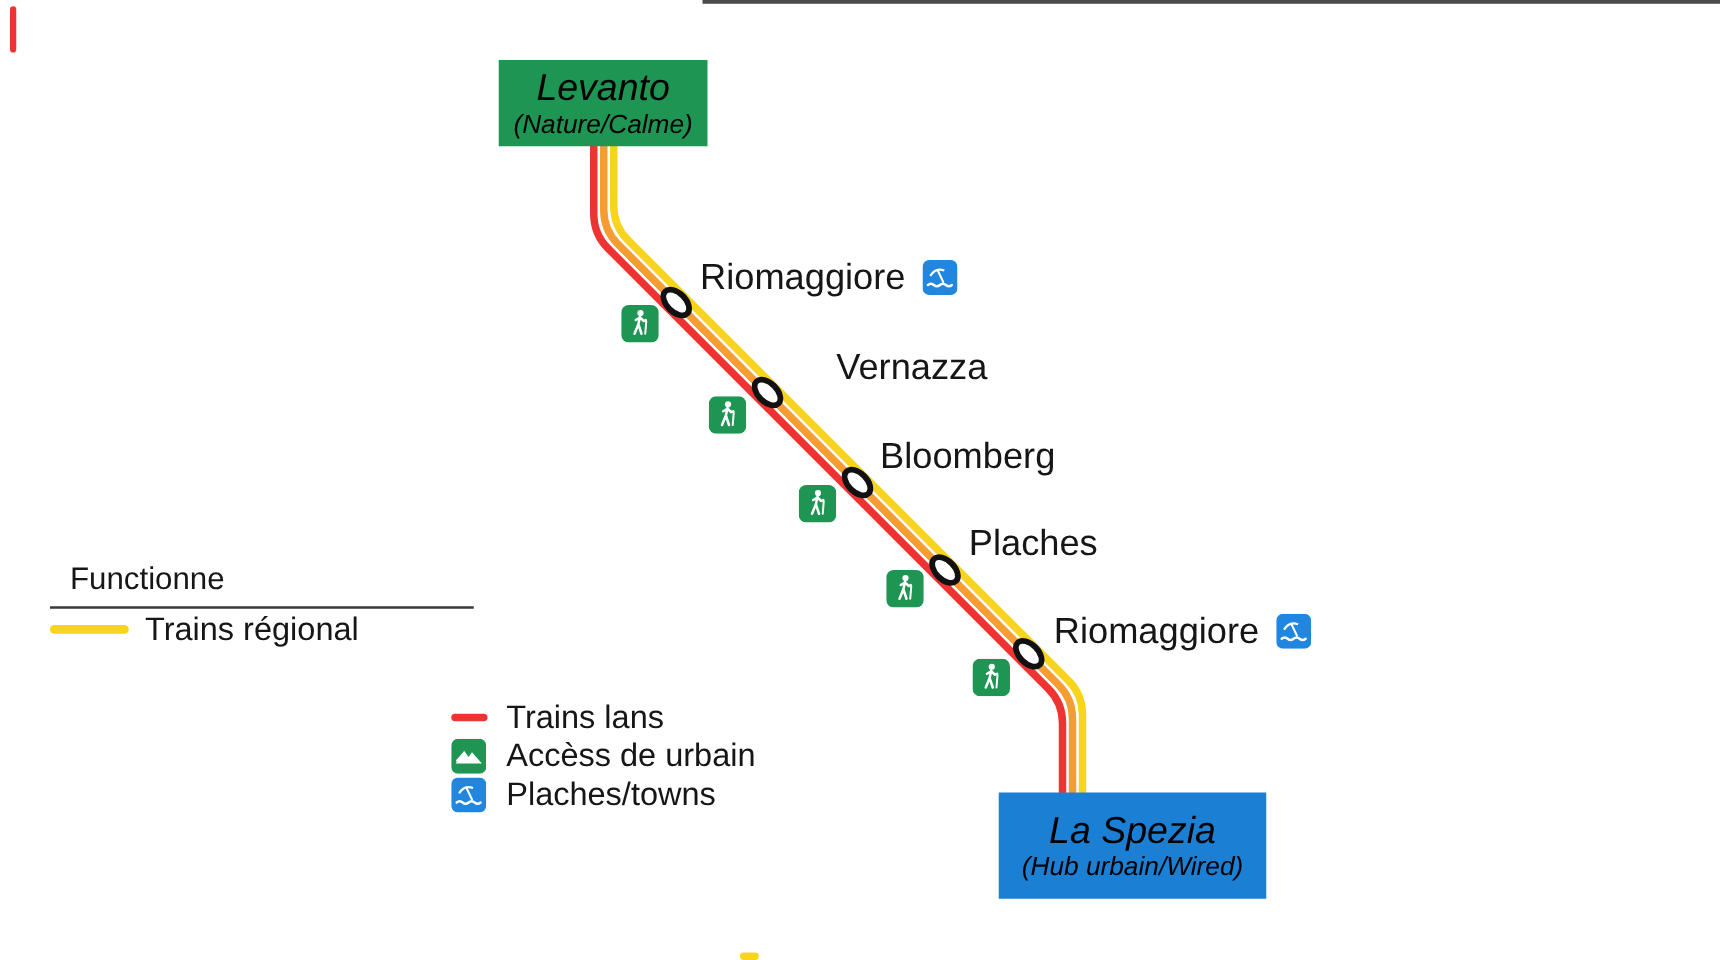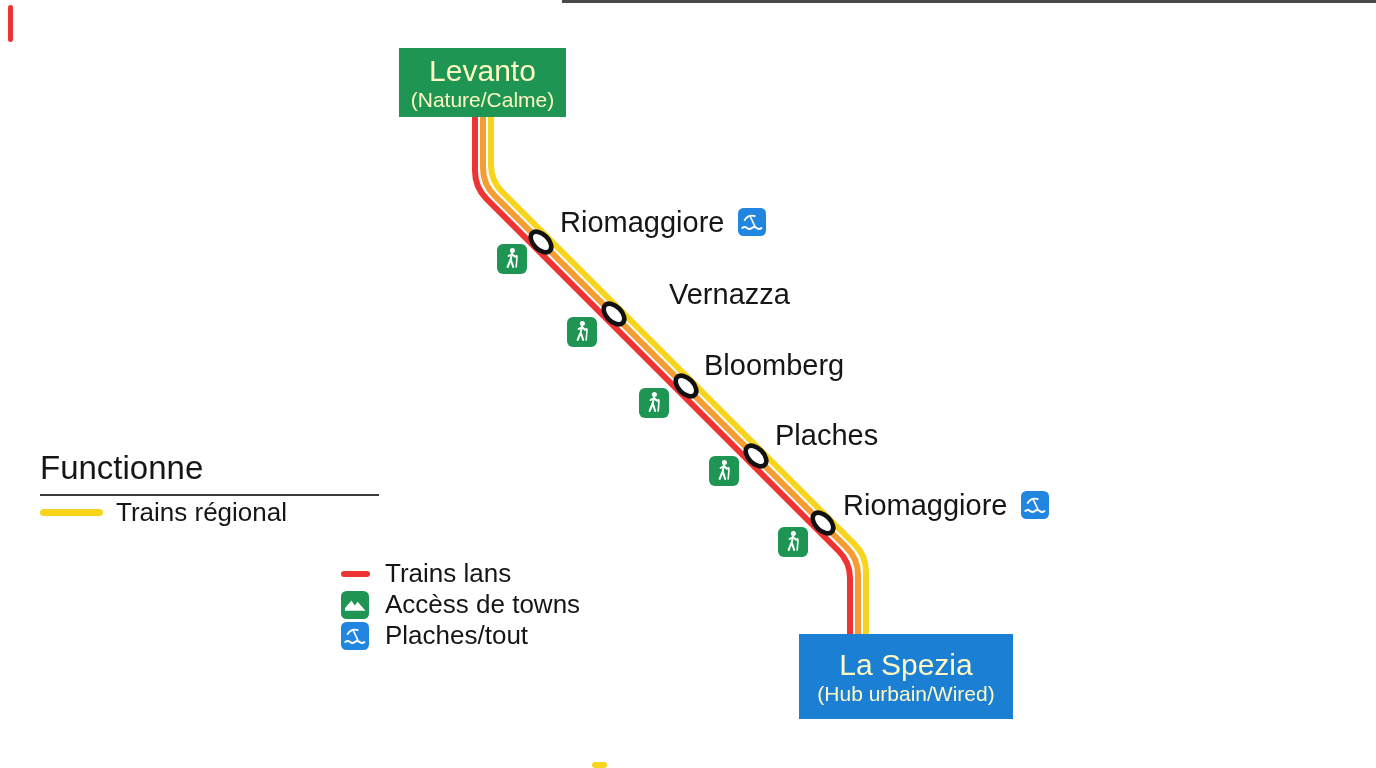--- a/index.html
+++ b/index.html
@@ -18,21 +18,21 @@
   .top-line   { left: 562px; top: 0; width: 814px; height: 3px; background: #4a4a4a; }
   .red-dash   { left: 8px; top: 5px; width: 5px; height: 37px; border-radius: 3px; background: #ee3432; }
   .yellow-dash{ left: 592px; top: 762px; width: 15px; height: 6px; border-radius: 3px; background: #f8d41c; }
 
   
   svg.rail { left: 0; top: 0; width: 1376px; height: 768px; position: absolute; }
 
   
   .terminal {
     display: flex; flex-direction: column; justify-content: center; align-items: center;
-    text-align: center; color: #fef9c3; line-height: 1.12;
+    text-align: center; color: #000000; line-height: 1.12; font-style: italic;
   }
   .terminal .t-title { font-size: 30px; }
   .terminal .t-sub   { font-size: 21px; }
   .levanto  { left: 399px; top: 48px;  width: 167px; height: 69px; background: #1e9552; }
   .laspezia { left: 799px; top: 634px; width: 214px; height: 85px; background: #1b7fd4; }
 
   
   .station {
     display: flex; align-items: center; gap: 14px;
     font-size: 29px; height: 30px; white-space: nowrap;
@@ -48,32 +48,32 @@
   
   .hiker { width: 30px; height: 30px; }
   .h-0 { left: 497px; top: 244px; }
   .h-1 { left: 567px; top: 317px; }
   .h-2 { left: 639px; top: 388px; }
   .h-3 { left: 709px; top: 456px; }
   .h-4 { left: 778px; top: 527px; }
 
   
   .legend1 { left: 40px; top: 449px; width: 340px; }
-  .legend1 .lg-title { font-size: 33px; }
+  .legend1 .lg-title { font-size: 25px; margin-left: 16px; }
   .legend1 .lg-rule  { margin-top: 7px; height: 2px; background: #3a3a3a; width: 339px; }
   .lg-row { display: flex; align-items: center; height: 32px; }
   .legend1 .lg-row:first-of-type { margin-top: 12px; }
   .swatch-long { width: 63px; height: 7px; border-radius: 3.5px; margin-right: 13px; flex: none; }
   .swatch-short{ width: 29px; height: 6px; border-radius: 3px; flex: none; }
   .sw-red    { background: #ee3432; }
   .sw-yellow { background: #f8d41c; }
   .lg-label { font-size: 26px; }
 
   
-  .legend2 { left: 340px; top: 558px; text-align: right; }
+  .legend2 { left: 360px; top: 558px; text-align: right; }
   .legend2 .lg-row { height: 31px; }
   .legend2 .lg-key { width: 30px; display: flex; justify-content: center; align-items: center; flex: none; }
   .legend2 .lg-label { margin-left: 15px; }
 
   .attribution { left: 40px; top: 709px; font-size: 25px; }
 </style>
 </head>
 <body>
 
 <svg width="0" height="0" style="position:absolute" aria-hidden="true">
@@ -180,26 +180,26 @@
         <span class="swatch-short sw-red"></span>
       </span>
       <span class="lg-label">Trains lans</span>
     </div>
     <div class="lg-row">
       <span class="lg-key">
         <svg class="map-icon">
             <use href="#sym-mountain"></use>
           </svg>
       </span>
-      <span class="lg-label">Accèss de towns</span>
+      <span class="lg-label">Accèss de urbain</span>
     </div>
     <div class="lg-row">
       <span class="lg-key">
         <svg class="map-icon">
             <use href="#sym-beach"></use>
           </svg>
       </span>
-      <span class="lg-label">Plaches/tout</span>
+      <span class="lg-label">Plaches/towns</span>
     </div>
   </div>
 
 
 </div>
 
 </body></html>

